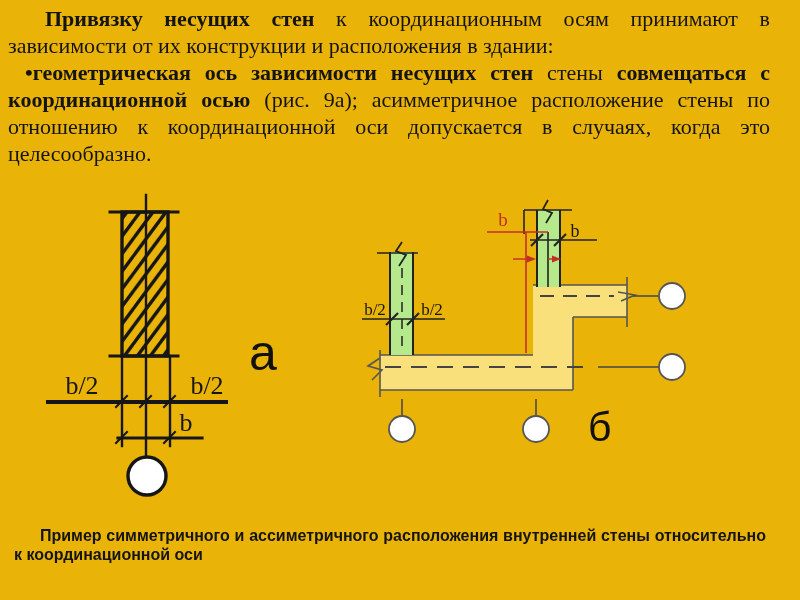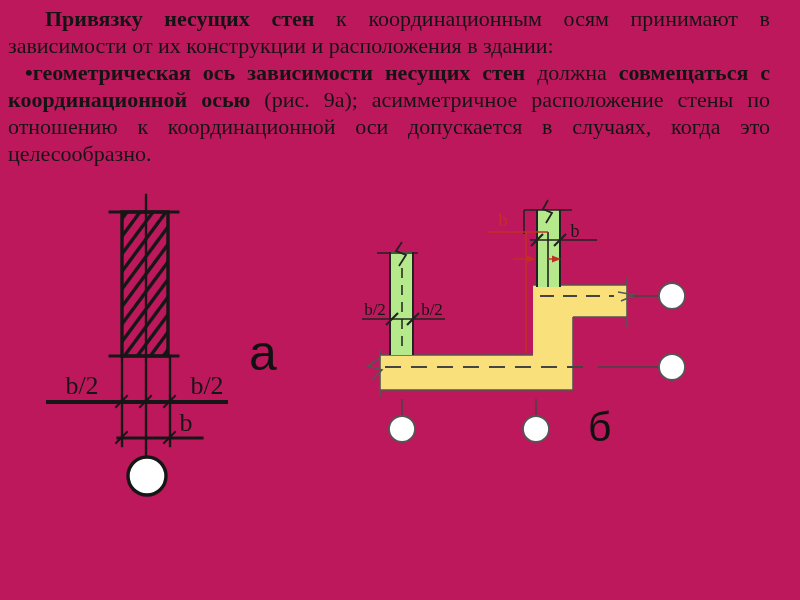--- a/index.html
+++ b/index.html
@@ -4,21 +4,21 @@
 <style>
   :root{
     --wall_green:#b6e98c;
     --wall_yellow:#fae07a;
     --axis_red:#c22f25;
     --ink:#161616;
     --thin_line:#555555;
   }
   html,body{margin:0;padding:0;background:#888;}
   .slide{
-    position:relative;width:800px;height:600px;background:#be185d;
+    position:relative;width:800px;height:600px;background:#eab308;
     overflow:hidden;font-family:"Liberation Serif",serif;color:#111;
   }
   .body-text{position:absolute;left:8px;top:5px;width:762px;}
   .para{margin:0;font-size:22px;line-height:27px;text-align:justify;color:#141414;}
   .para b{font-weight:bold;}
   .p1{text-indent:37px;}
   .p2{text-indent:17px;}
   .fig{position:absolute;}
   .fig-a{left:30px;top:185px;width:250px;height:320px;}
   .fig-b{left:330px;top:190px;width:370px;height:270px;}
@@ -40,21 +40,21 @@
   .red-stroke{stroke:var(--axis_red);}
   .red-fill{fill:var(--axis_red);}
 </style>
 </head>
 <body>
 
 <div class="slide">
 
   <div class="body-text">
     <p class="para p1"><b>Привязку несущих стен</b><span> к координационным осям принимают в зависимости от их конструкции и расположения в здании:</span></p>
-    <p class="para p2"><b>•геометрическая ось зависимости несущих стен</b><span> должна </span><b>совмещаться с координационной осью</b><span> (рис. 9а); асимметричное расположение стены по отношению к координационной оси допускается в случаях, когда это целесообразно.</span></p>
+    <p class="para p2"><b>•геометрическая ось зависимости несущих стен</b><span> стены </span><b>совмещаться с координационной осью</b><span> (рис. 9а); асимметричное расположение стены по отношению к координационной оси допускается в случаях, когда это целесообразно.</span></p>
   </div>
 
   <svg class="fig fig-a" viewBox="0 0 250 320">
     <defs>
       <pattern id="hatchA" patternUnits="userSpaceOnUse" width="13" height="13" patternTransform="scale(1,1.35)">
         <path d="M-1,1 l2,-2 M0,13 L13,0 M12,14 l2,-2" stroke="#161616" stroke-width="3" fill="none"></path>
       </pattern>
     </defs>
 
     <g stroke="#161616" fill="none" stroke-width="3" stroke-linecap="square">
@@ -157,14 +157,15 @@
     <g stroke="#555" fill="#ffffff" stroke-width="1.8">
       <circle cx="342" cy="106" r="13"></circle>
       <circle cx="342" cy="177" r="13"></circle>
       <circle cx="72" cy="239" r="13"></circle>
       <circle cx="206" cy="239" r="13"></circle>
     </g>
   </svg>
 
   <div class="fig-label label-b">б</div>
 
+  <p class="caption">Пример симметричного и ассиметричного расположения внутренней стены относительно к координационной оси</p>
 
 </div>
 
 </body></html>

